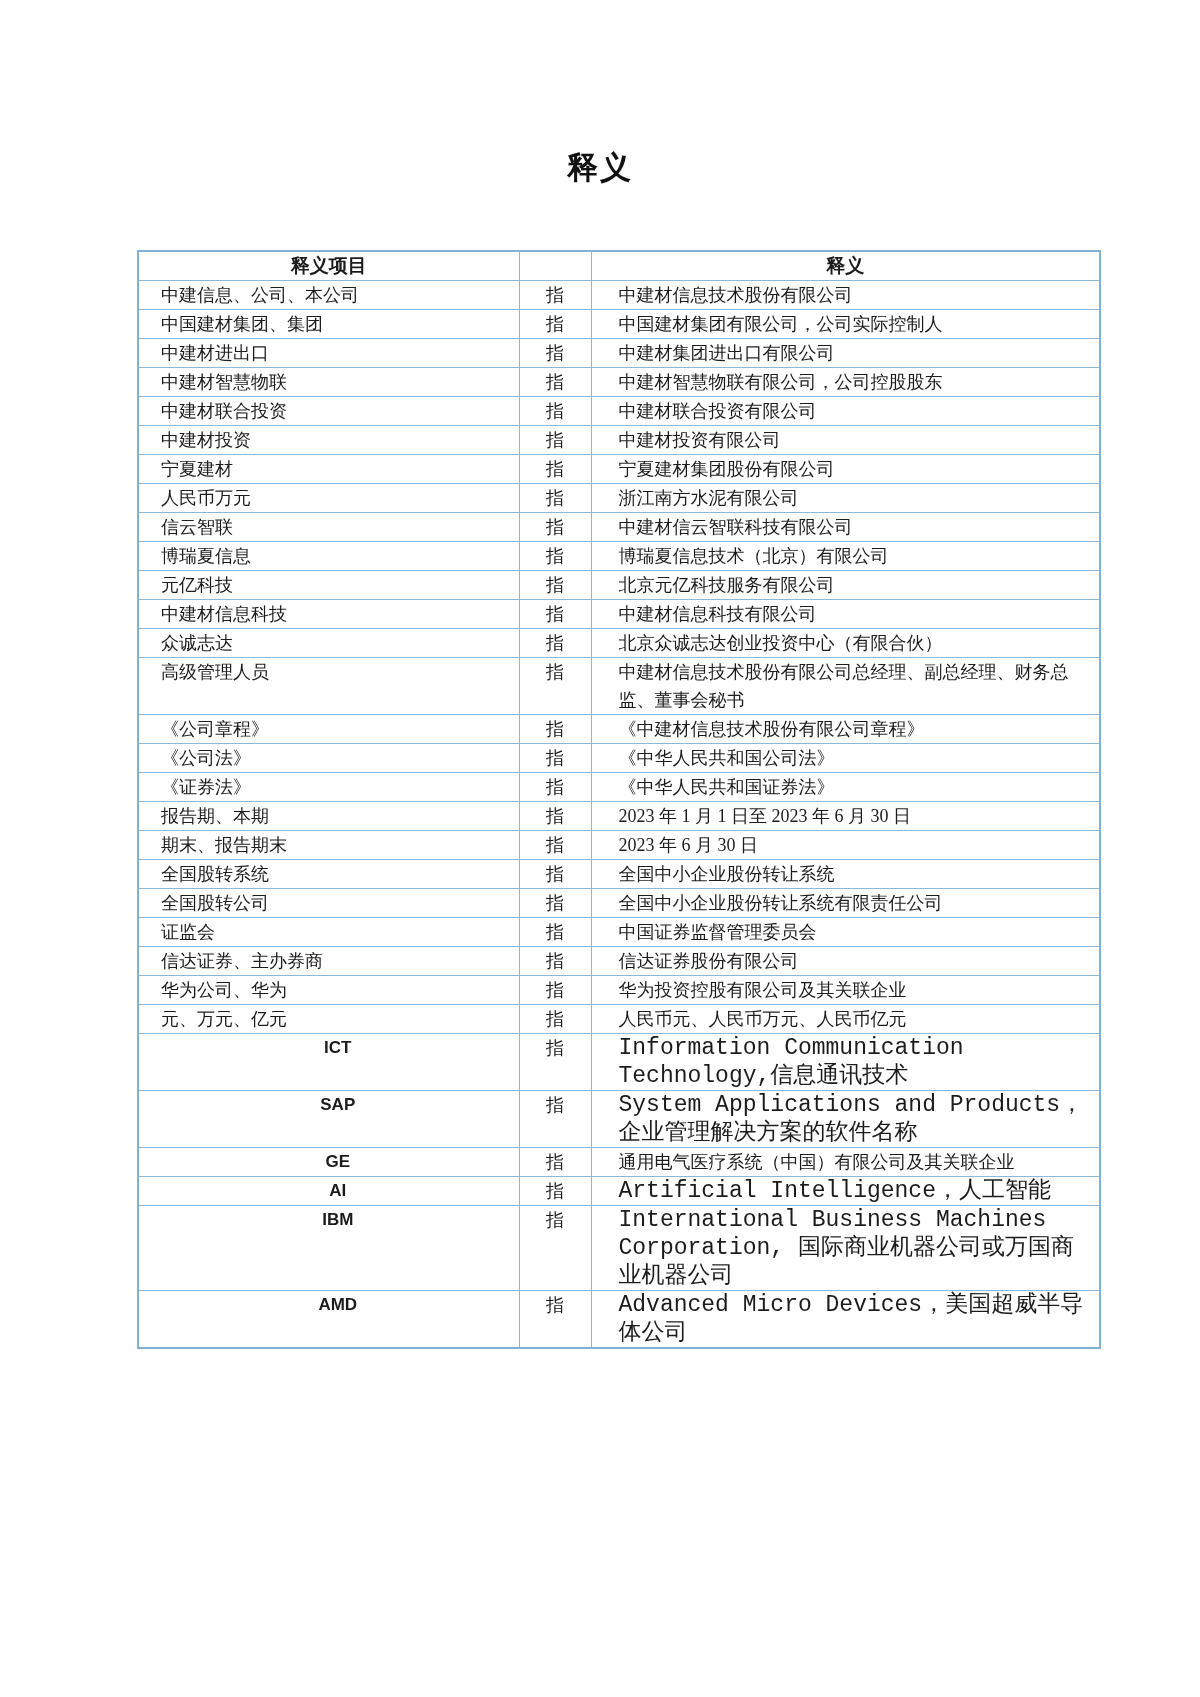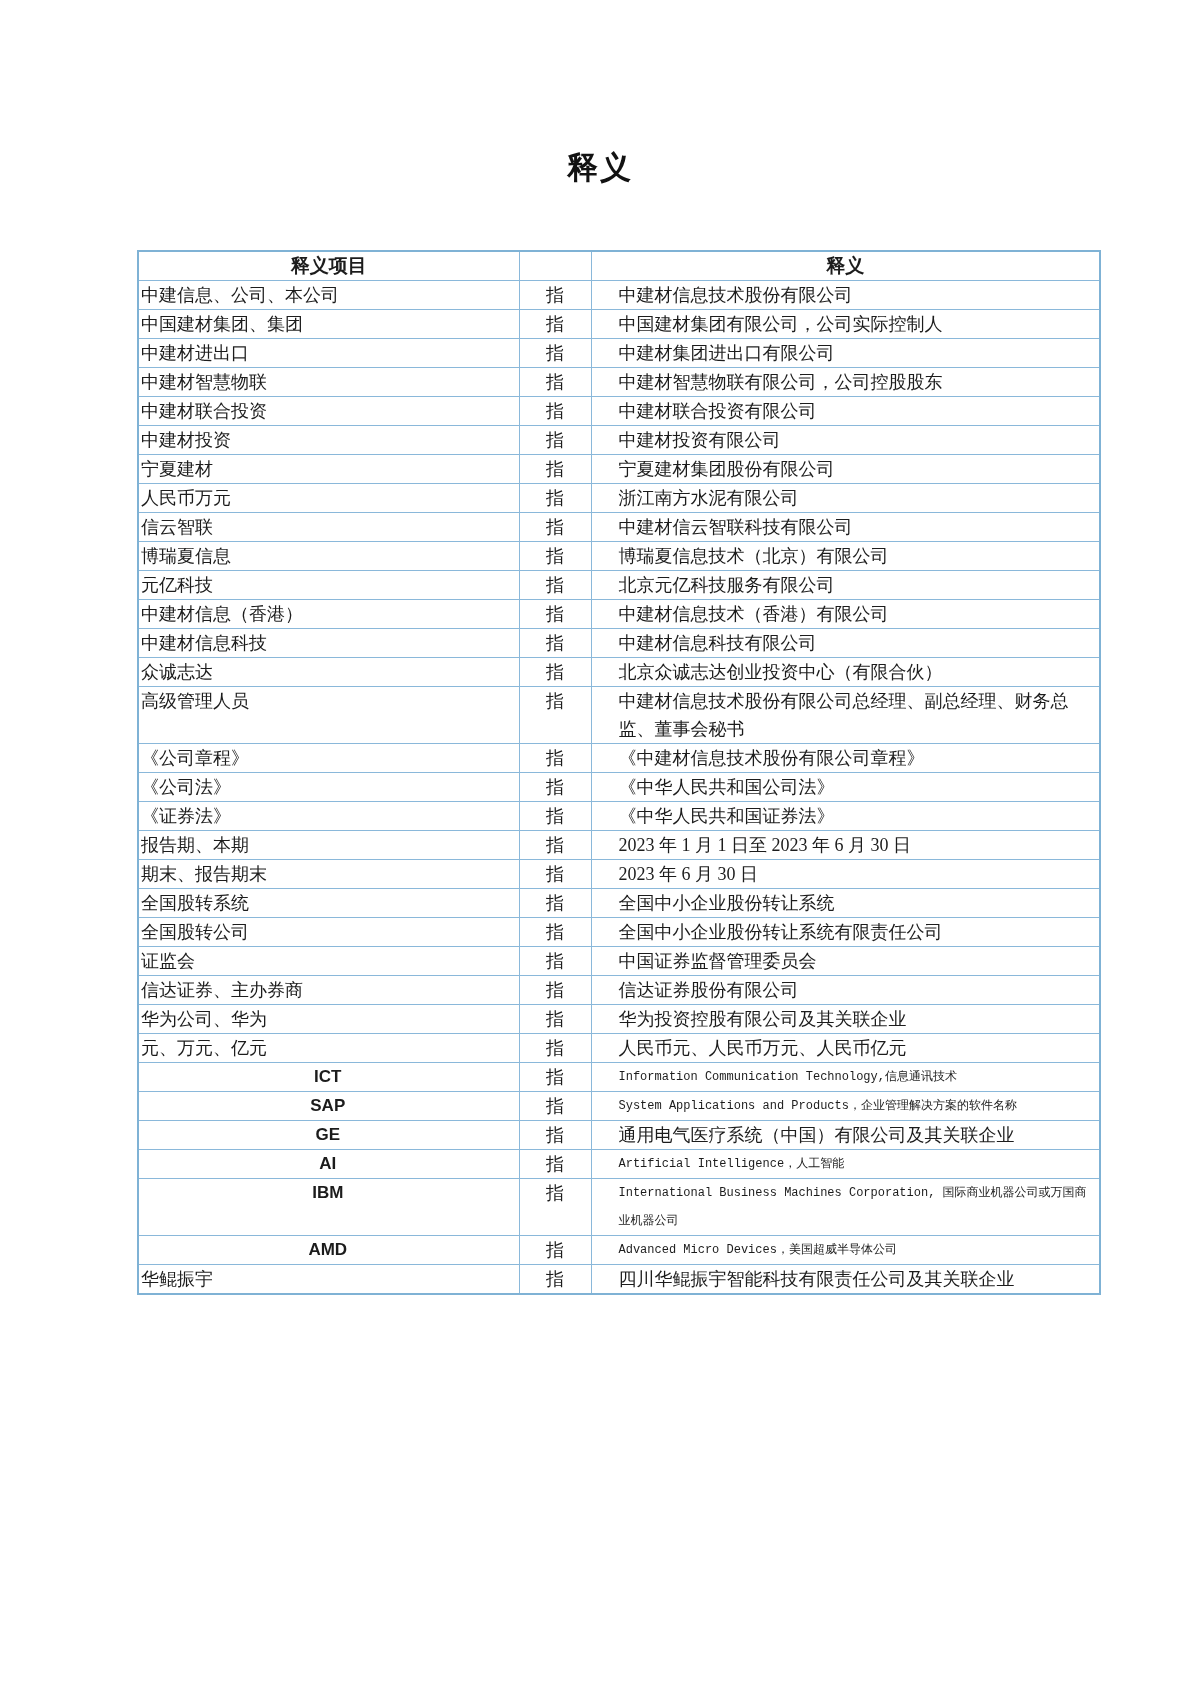--- a/index.html
+++ b/index.html
@@ -48,40 +48,40 @@
     vertical-align: top;
     overflow: hidden;
   }
   .def-table th {
     font-weight: bold;
     text-align: center;
     font-size: 19px;
   }
   td.cell-item {
     text-align: left;
-    padding-left: 2px;
+    padding-left: 22px;
     padding-right: 4px;
   }
   td.cell-ref {
     text-align: center;
   }
   td.cell-def {
     text-align: left;
     padding-left: 27px;
     padding-right: 4px;
   }
   td.latin-item {
     font-family: "Liberation Sans", "DejaVu Sans", sans-serif;
     font-weight: 600;
     font-size: 17px;
     text-align: center;
   }
   td.latin-def {
     font-family: "Liberation Mono", "DejaVu Sans Mono", monospace;
-    font-size: 12px;
+    font-size: 23px;
     margin-top: 12px;
   }
 </style>
 </head>
 <body>
 
 <div class="page-title">释义</div>
 
 <table class="def-table">
   <colgroup>
@@ -146,25 +146,20 @@
     <td class="cell-item">博瑞夏信息</td>
     <td class="cell-ref">指</td>
     <td class="cell-def">博瑞夏信息技术（北京）有限公司</td>
   </tr>
       <tr>
     <td class="cell-item">元亿科技</td>
     <td class="cell-ref">指</td>
     <td class="cell-def">北京元亿科技服务有限公司</td>
   </tr>
       <tr>
-    <td class="cell-item">中建材信息（香港）</td>
-    <td class="cell-ref">指</td>
-    <td class="cell-def">中建材信息技术（香港）有限公司</td>
-  </tr>
-      <tr>
     <td class="cell-item">中建材信息科技</td>
     <td class="cell-ref">指</td>
     <td class="cell-def">中建材信息科技有限公司</td>
   </tr>
       <tr>
     <td class="cell-item">众诚志达</td>
     <td class="cell-ref">指</td>
     <td class="cell-def">北京众诚志达创业投资中心（有限合伙）</td>
   </tr>
       <tr>
@@ -249,20 +244,15 @@
   </tr>
       <tr>
     <td class="cell-item latin-item">IBM</td>
     <td class="cell-ref">指</td>
     <td class="cell-def latin-def">International Business Machines Corporation, 国际商业机器公司或万国商业机器公司</td>
   </tr>
       <tr>
     <td class="cell-item latin-item">AMD</td>
     <td class="cell-ref">指</td>
     <td class="cell-def latin-def">Advanced Micro Devices，美国超威半导体公司</td>
-  </tr>
-      <tr>
-    <td class="cell-item">华鲲振宇</td>
-    <td class="cell-ref">指</td>
-    <td class="cell-def">四川华鲲振宇智能科技有限责任公司及其关联企业</td>
   </tr>
     </tbody>
 </table>
 
 </body></html>

